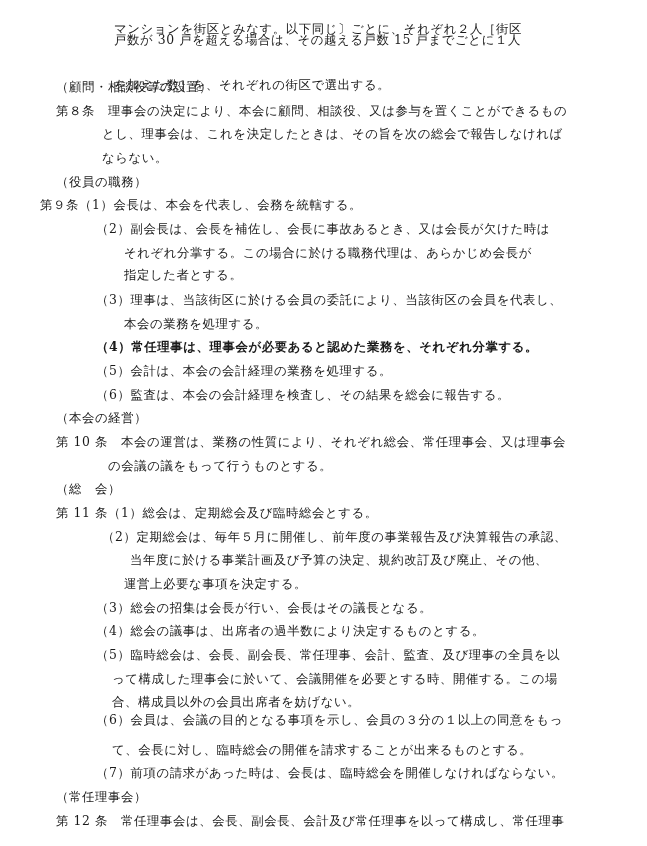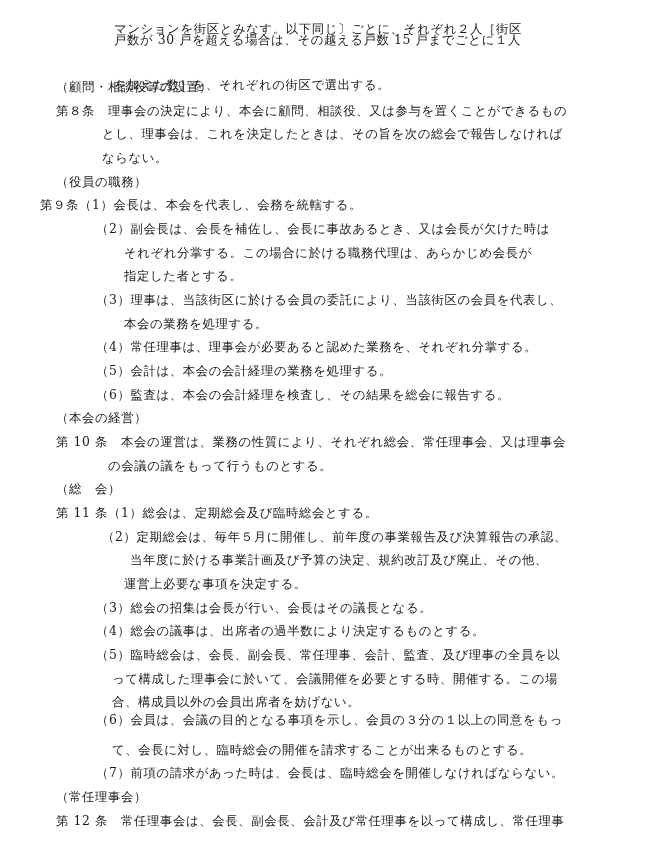--- a/index.html
+++ b/index.html
@@ -22,24 +22,24 @@
     <div class="line" style="left: 114px; top: 32px;">戸数が 30 戸を超える場合は、その越える戸数 15 戸までごとに１人</div>
     <div class="line" style="left: 114px; top: 55px; margin-top: 22px;">を加えた数］を、それぞれの街区で選出する。</div>
     <div class="line" style="left: 56px; top: 79px;">（顧問・相談役等の設置）</div>
     <div class="line" style="left: 56px; top: 103px;">第８条　理事会の決定により、本会に顧問、相談役、又は参与を置くことができるもの</div>
     <div class="line" style="left: 102px; top: 126px;">とし、理事会は、これを決定したときは、その旨を次の総会で報告しなければ</div>
     <div class="line" style="left: 102px; top: 150px;">ならない。</div>
     <div class="line" style="left: 56px; top: 174px;">（役員の職務）</div>
     <div class="line" style="left: 40px; top: 197px; text-align: right;">第９条（1）会長は、本会を代表し、会務を統轄する。</div>
     <div class="line" style="left: 96px; top: 221px;">（2）副会長は、会長を補佐し、会長に事故あるとき、又は会長が欠けた時は</div>
     <div class="line" style="left: 124px; top: 245px;">それぞれ分掌する。この場合に於ける職務代理は、あらかじめ会長が</div>
-    <div class="line" style="left: 124px; top: 268px;">指定した者とする。</div>
+    <div class="line" style="left: 124px; top: 268px; font-family: Liberation Mono, monospace;">指定した者とする。</div>
     <div class="line" style="left: 96px; top: 292px;">（3）理事は、当該街区に於ける会員の委託により、当該街区の会員を代表し、</div>
     <div class="line" style="left: 124px; top: 316px;">本会の業務を処理する。</div>
-    <div class="line" style="left: 96px; top: 339px;">（4）常任理事は、理事会が必要あると認めた業務を、それぞれ分掌する。</div>
+    <div class="line" style="left: 96px; top: 339px; font-weight: bold;">（4）常任理事は、理事会が必要あると認めた業務を、それぞれ分掌する。</div>
     <div class="line" style="left: 96px; top: 363px;">（5）会計は、本会の会計経理の業務を処理する。</div>
     <div class="line" style="left: 96px; top: 387px;">（6）監査は、本会の会計経理を検査し、その結果を総会に報告する。</div>
     <div class="line" style="left: 56px; top: 410px;">（本会の経営）</div>
     <div class="line" style="left: 56px; top: 434px;">第 10 条　本会の運営は、業務の性質により、それぞれ総会、常任理事会、又は理事会</div>
     <div class="line" style="left: 108px; top: 458px;">の会議の議をもって行うものとする。</div>
     <div class="line" style="left: 56px; top: 481px;">（総　会）</div>
     <div class="line" style="left: 56px; top: 505px;">第 11 条（1）総会は、定期総会及び臨時総会とする。</div>
     <div class="line" style="left: 102px; top: 529px;">（2）定期総会は、毎年５月に開催し、前年度の事業報告及び決算報告の承認、</div>
     <div class="line" style="left: 130px; top: 552px;">当年度に於ける事業計画及び予算の決定、規約改訂及び廃止、その他、</div>
     <div class="line" style="left: 124px; top: 576px;">運営上必要な事項を決定する。</div>

